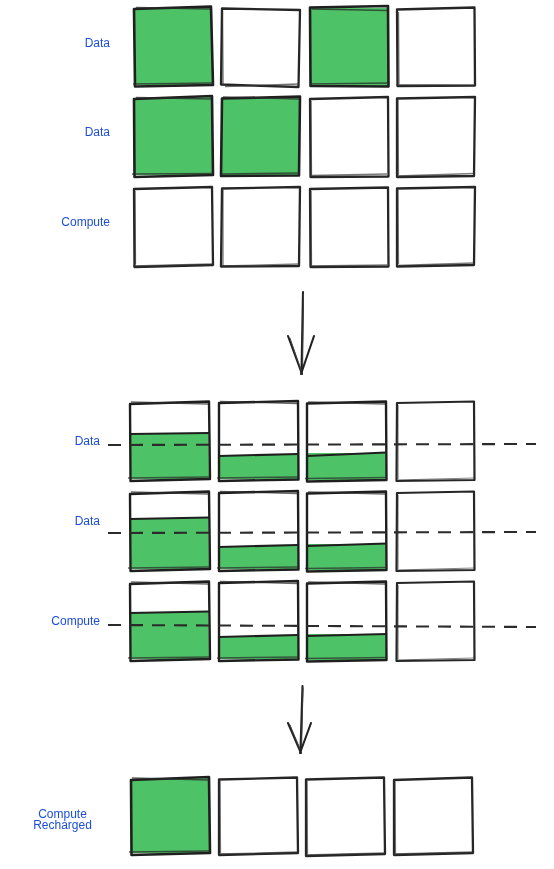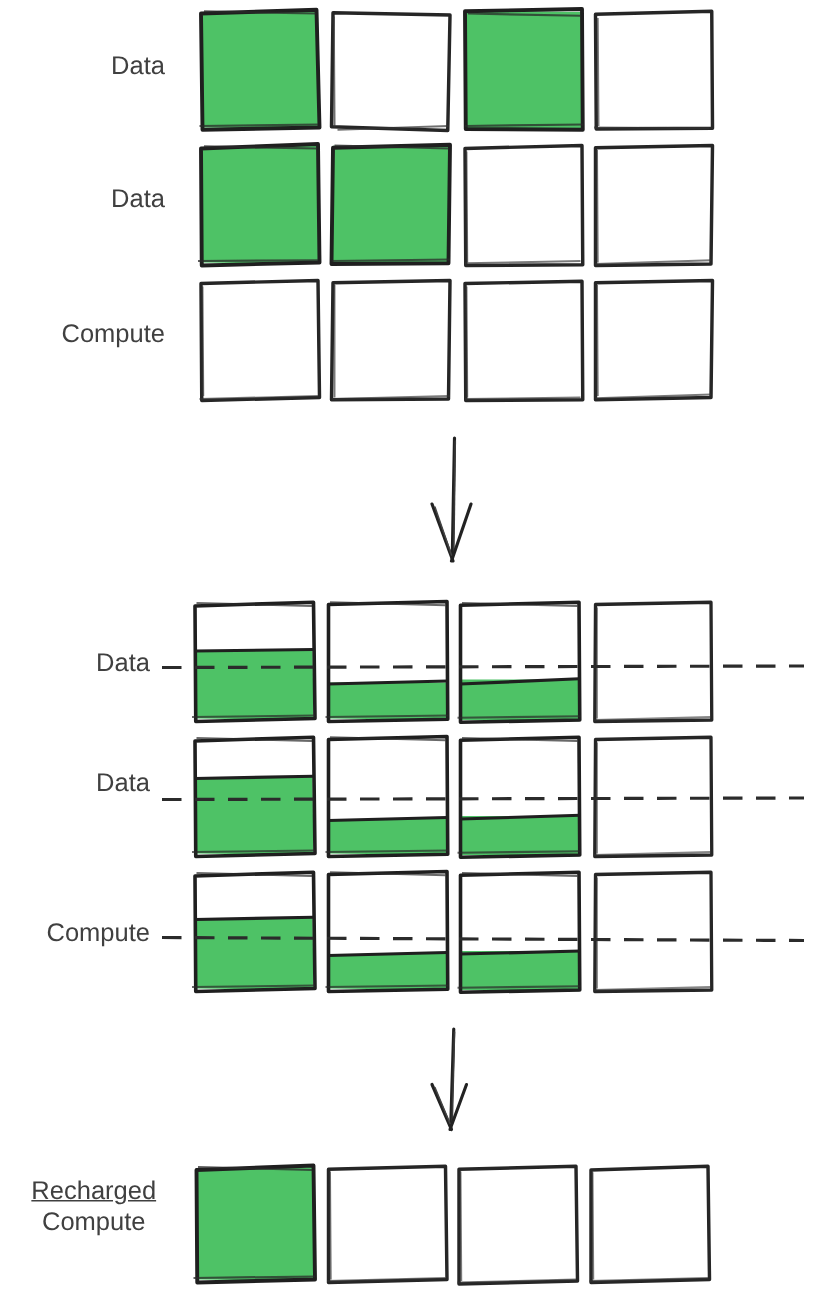--- a/index.html
+++ b/index.html
@@ -16,23 +16,23 @@
     color: #1a1a1a;
   }
   #stage {
     position: absolute;
     left: 0; top: 0;
     width: 554px;
     height: 869px;
   }
   .label {
     position: absolute;
-    font-size: 17px;
+    font-size: 12px;
     line-height: 21px;
-    color: #404040;
+    color: #1d4ed8;
     white-space: pre;
     text-align: right;
   }
   .label.multi {
     text-align: center;
     white-space: normal;
   }
   svg.diagram {
     position: absolute;
     left: 0; top: 0;
@@ -48,21 +48,21 @@
 <div id="stage">
 
   <div class="label" style="left:10px; top:33px; width:100px;">Data</div>
   <div class="label" style="left:10px; top:122px; width:100px;">Data</div>
   <div class="label" style="left:10px; top:212px; width:100px;">Compute</div>
 
   <div class="label" style="left:10px; top:431px; width:90px;">Data</div>
   <div class="label" style="left:10px; top:511px; width:90px;">Data</div>
   <div class="label" style="left:10px; top:611px; width:90px;">Compute</div>
 
-  <div class="label multi" style="left:5px; top:783px; width:115px;text-decoration:underline;">Recharged</div>
+  <div class="label multi" style="left:5px; top:815px; width:115px;">Recharged</div>
   <div class="label multi" style="left:5px; top:804px; width:115px;">Compute</div>
 
   <svg class="diagram" viewBox="0 0 554 869" xmlns="http://www.w3.org/2000/svg">
 
     <defs>
       <clipPath id="clipA1">
           <path d="M134,8 L212,7 L213,86 L134,85 Z"></path>
         </clipPath>
       <clipPath id="clipA2">
           <path d="M222,8 L300,9 L299,87 L221,85 Z"></path>

